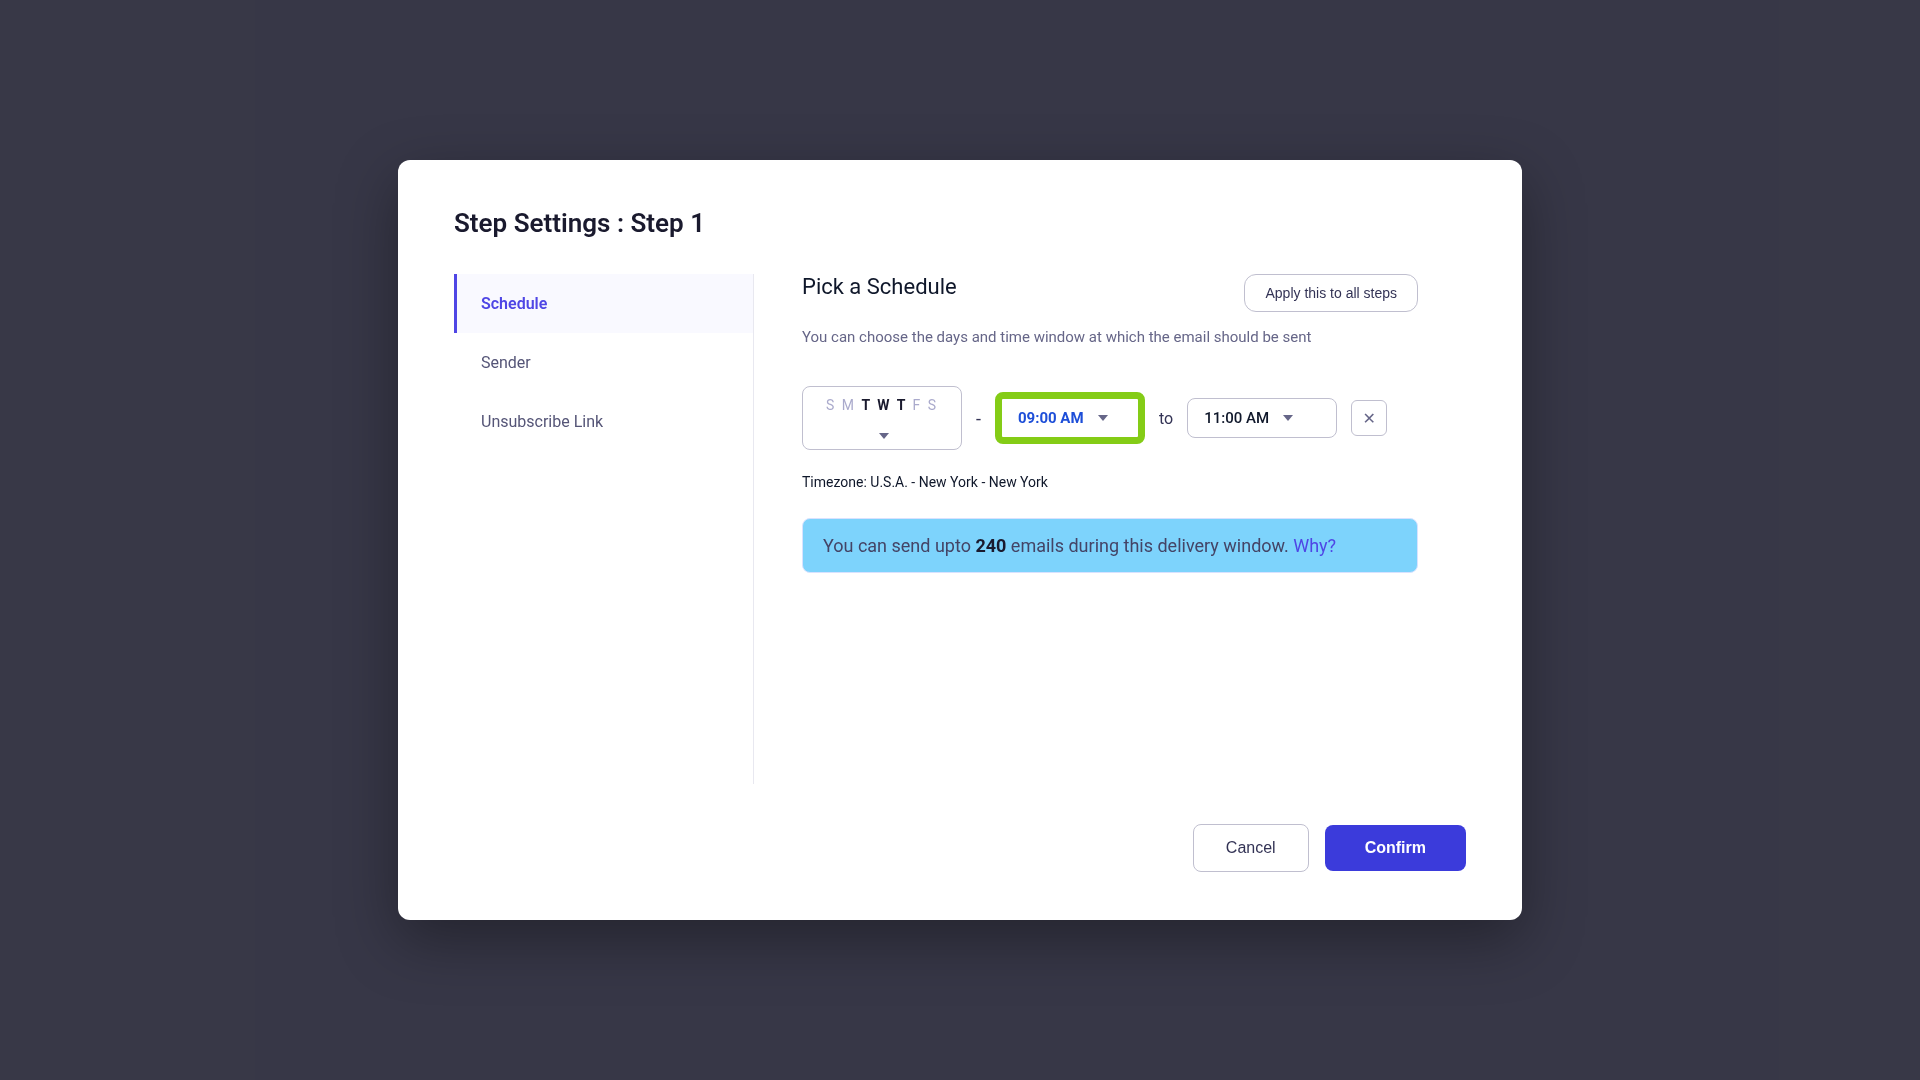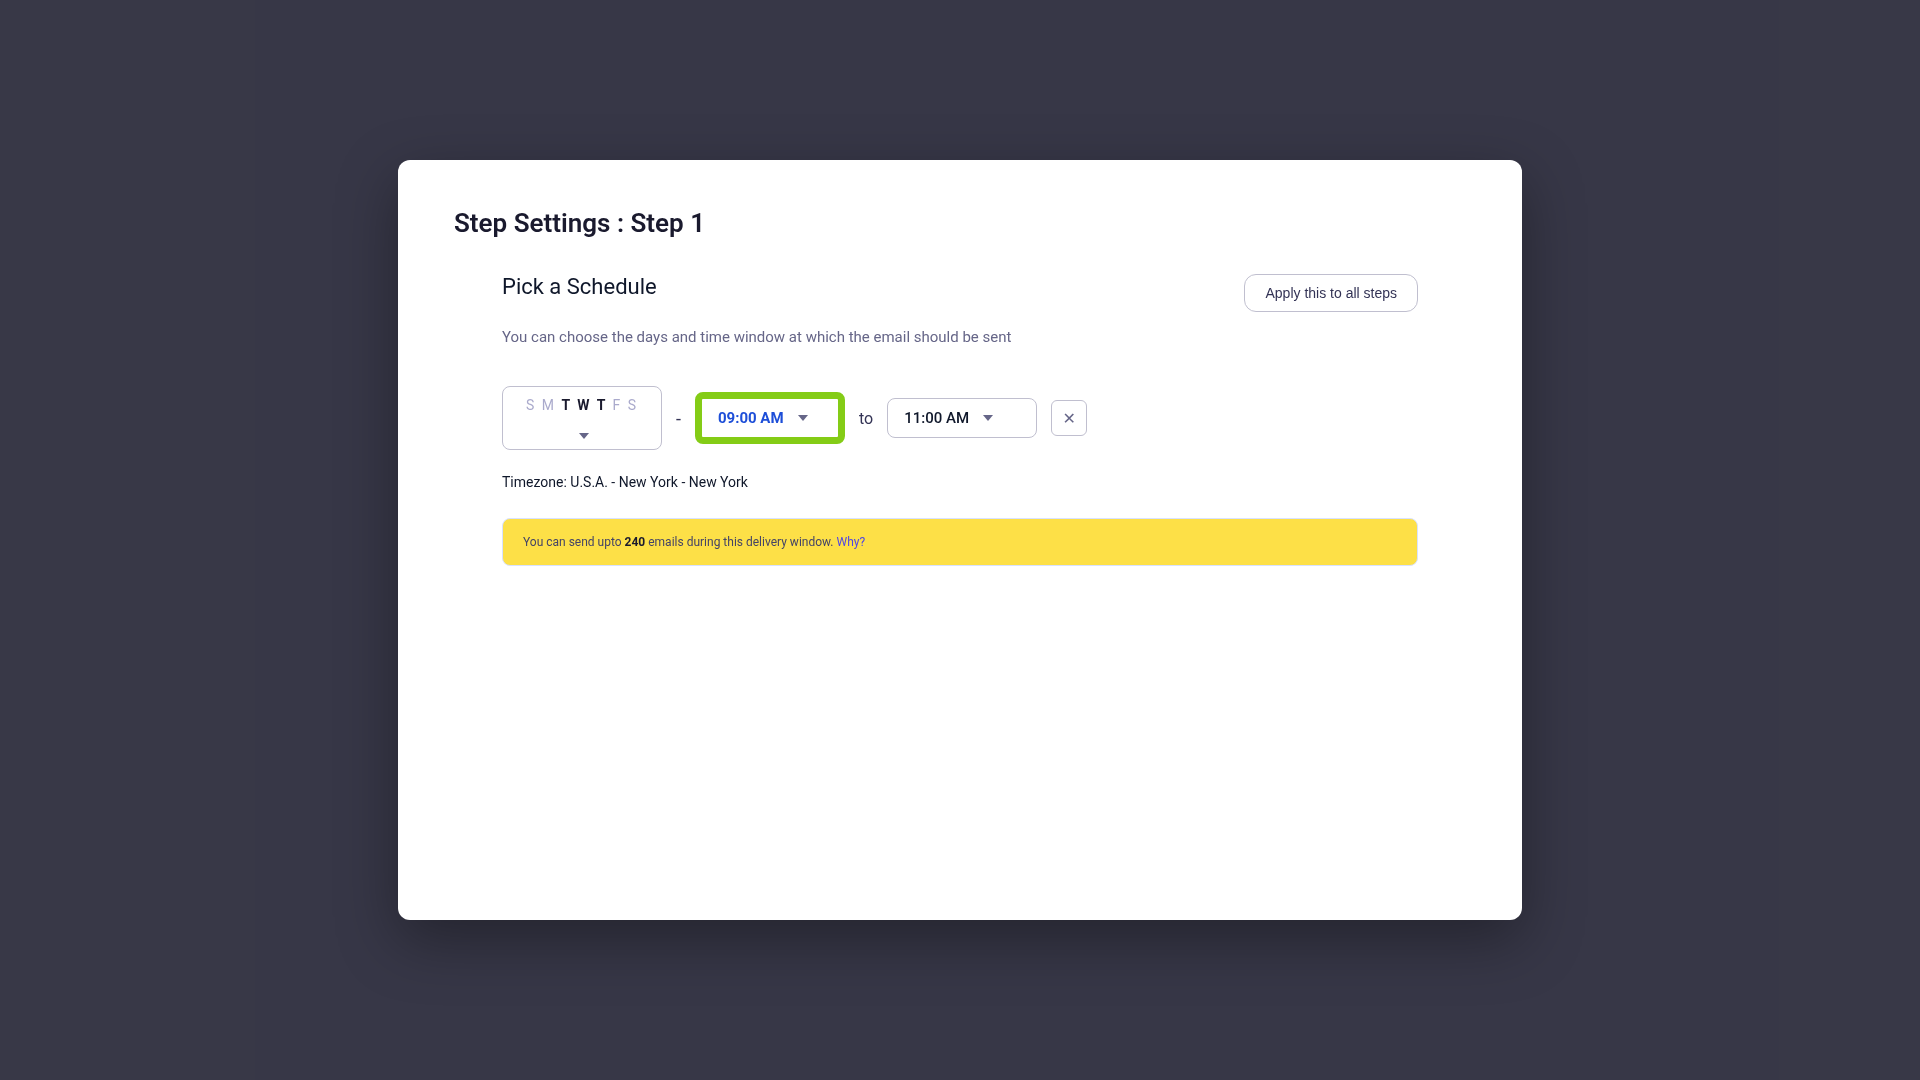--- a/index.html
+++ b/index.html
@@ -203,25 +203,25 @@
       color: #666688;
     }
 
     .timezone-text {
       font-size: 14px;
       color: #0f172a;
       margin-bottom: 28px;
     }
 
     .info-box {
-      background: #fde047;
+      background: #7dd3fc;
       border: 1px solid #d8e2ff;
       border-radius: 8px;
       padding: 16px 20px;
-      font-size: 12px;
+      font-size: 18px;
       color: #444466;
     }
 
     .info-box .count {
       font-weight: 700;
       color: #1a1a2e;
     }
 
     .info-box .why-link {
       color: #4f46e5;
@@ -262,20 +262,31 @@
 </head>
 <body>
 
 <div class="bg-overlay"></div>
 
 <div class="modal">
   <div class="modal-title">Step Settings : Step 1</div>
 
   <div class="modal-body">
 
+    <div class="sidebar">
+      <div class="sidebar-item active">
+        <span>Schedule</span>
+      </div>
+      <div class="sidebar-item">
+        <span>Sender</span>
+      </div>
+      <div class="sidebar-item">
+        <span>Unsubscribe Link</span>
+      </div>
+    </div>
 
     <div class="content">
       <div class="content-header">
         <div class="section-title">Pick a Schedule</div>
         <button class="apply-all-btn">Apply this to all steps</button>
       </div>
 
       <div class="section-desc">You can choose the days and time window at which the email should be sent</div>
 
       <div class="schedule-row">
@@ -308,13 +319,17 @@
 
       <div class="timezone-text">Timezone: U.S.A. - New York - New York</div>
 
       <div class="info-box">
         <span>You can send upto </span><span class="count">240</span><span> emails during this delivery window.</span>
         <a class="why-link">Why?</a>
       </div>
     </div>
   </div>
 
+  <div class="modal-footer">
+    <button class="cancel-btn">Cancel</button>
+    <button class="confirm-btn">Confirm</button>
+  </div>
 </div>
 
 </body></html>

